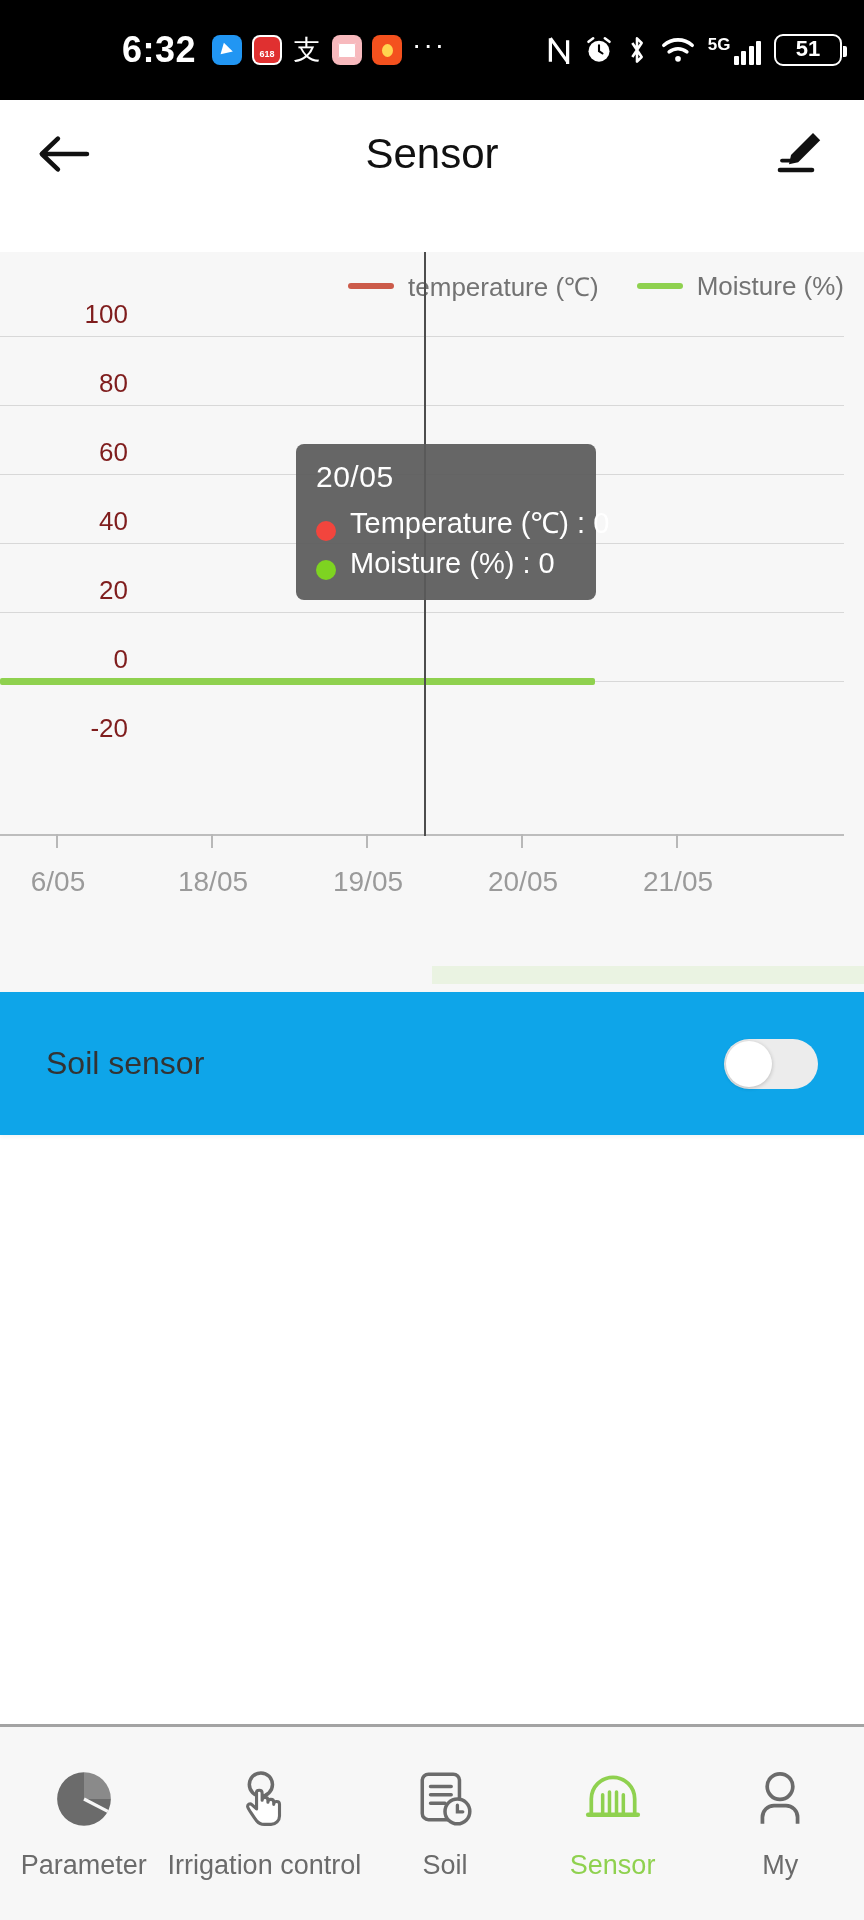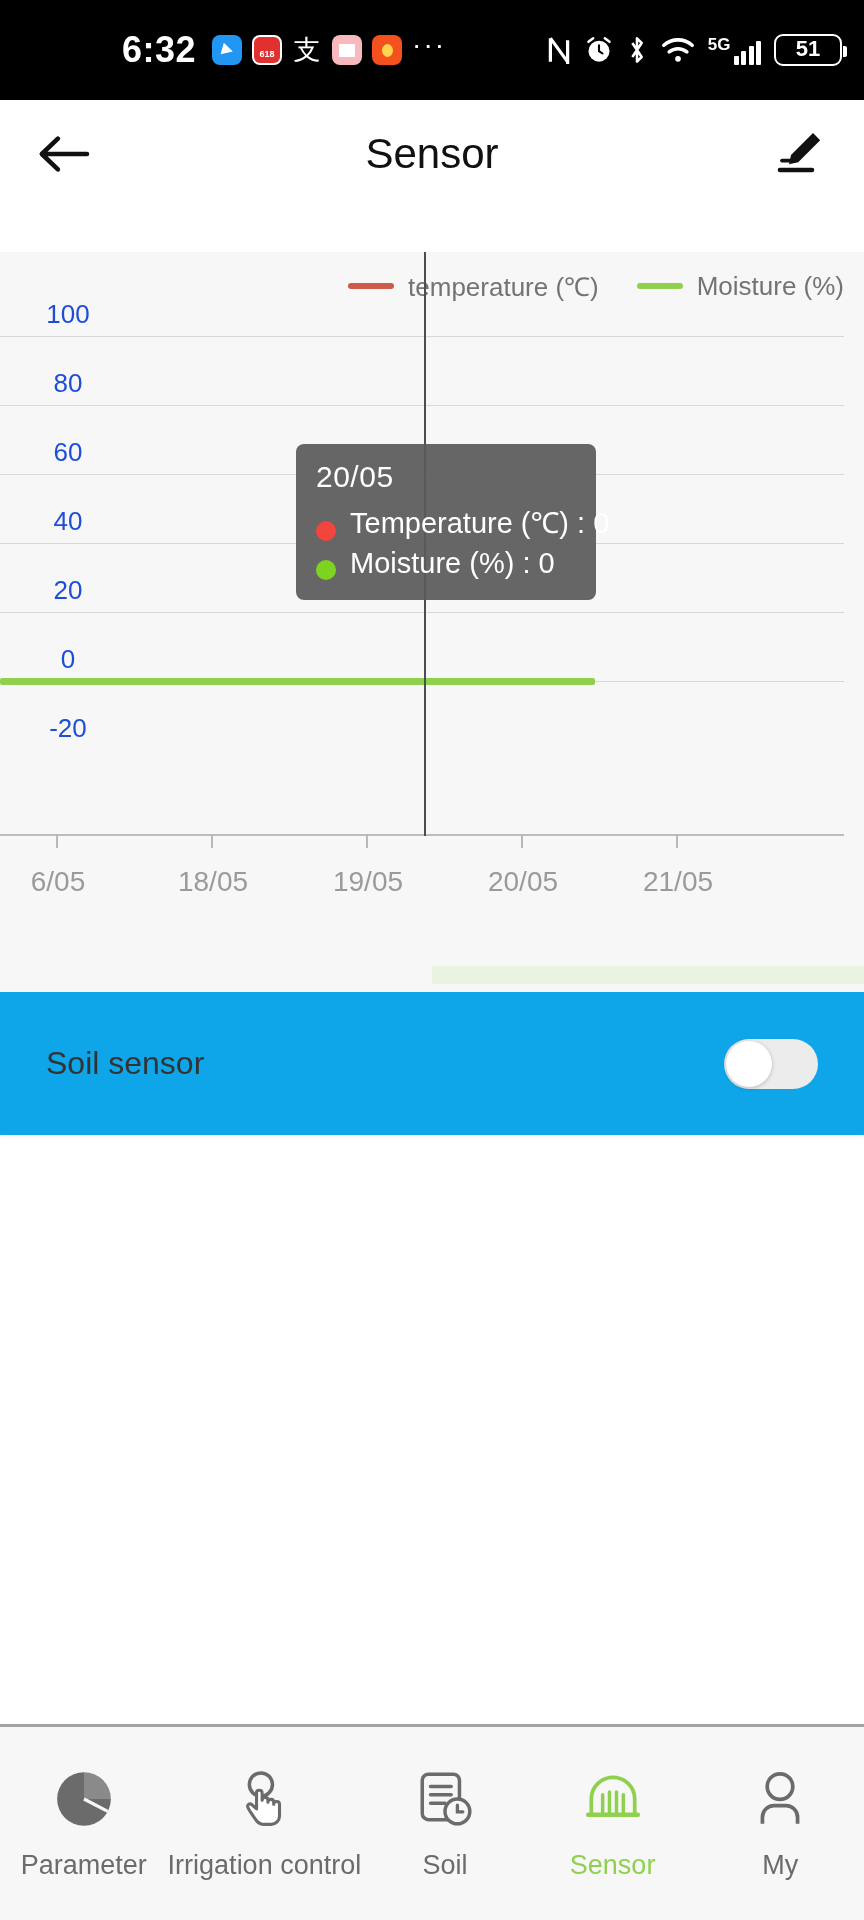--- a/index.html
+++ b/index.html
@@ -81,22 +81,22 @@
   }
   .legend-item{ display:flex; align-items:center; gap:14px; }
   .legend-line{ width:46px; height:6px; border-radius:3px; display:block;}
   .legend-label{ font-size:26px; color:#737373; }
 
   .plot{
     position:absolute; left:0; right:20px; top:84px; height:500px;
   }
   .gridline{ position:absolute; left:0; right:0; height:1px; background:#d8d8d8; }
   .ylabel{
-    position:absolute; right:calc(100% - 128px); font-size:26px; color:#1d4ed8;
-    transform:translateY(-120%); text-align:center; width:120px;
+    position:absolute; right:calc(100% - 128px); font-size:26px; color:#7f1d1d;
+    transform:translateY(-120%); text-align:right; width:120px;
   }
   .axis-bottom{ position:absolute; left:0; right:0; bottom:0; height:2px; background:#bdbdbd;}
   .tick{ position:absolute; width:2px; height:14px; background:#b8b8b8; }
   .crosshair{
     position:absolute; top:-84px; bottom:0; width:2px; background:#4d4d4d;
   }
   .series-green{
     position:absolute; height:7px; background:#8fd14f; border-radius:2px;
   }
   .xlabels{ position:absolute; left:0; right:20px; top:614px; height:50px; }

